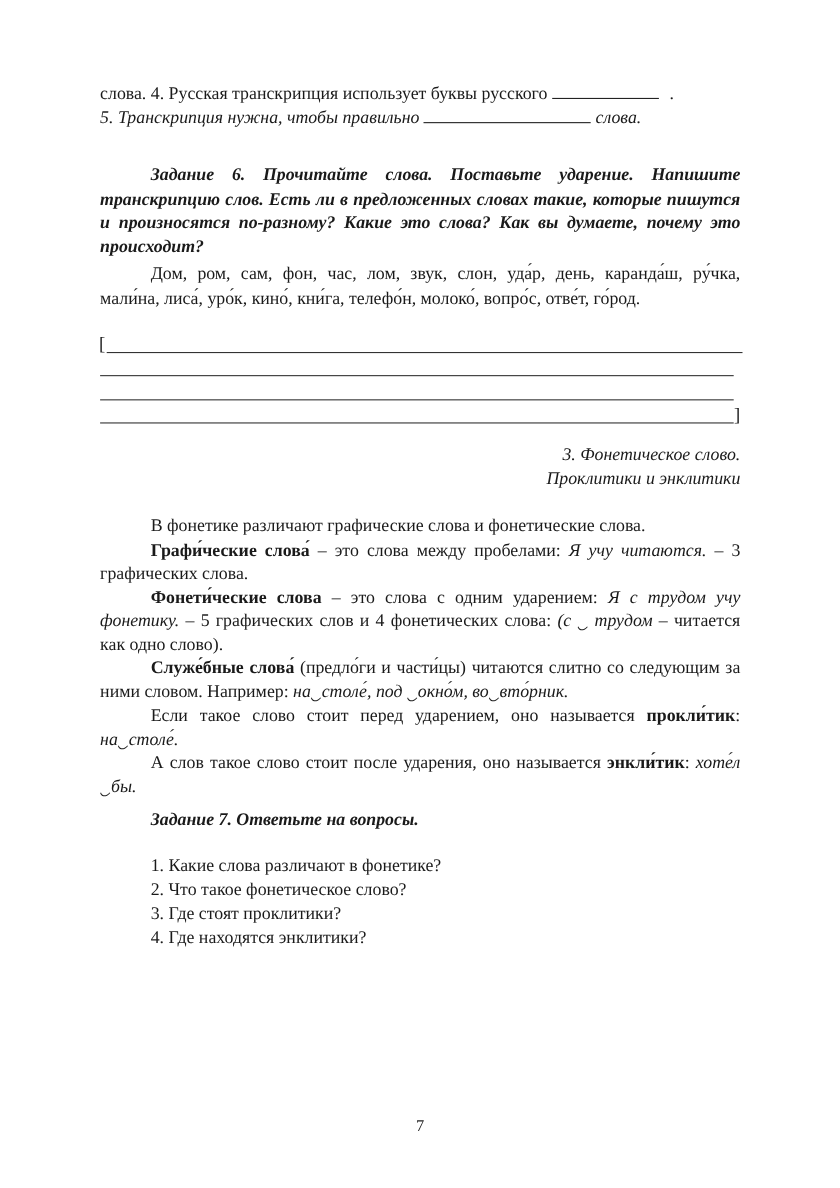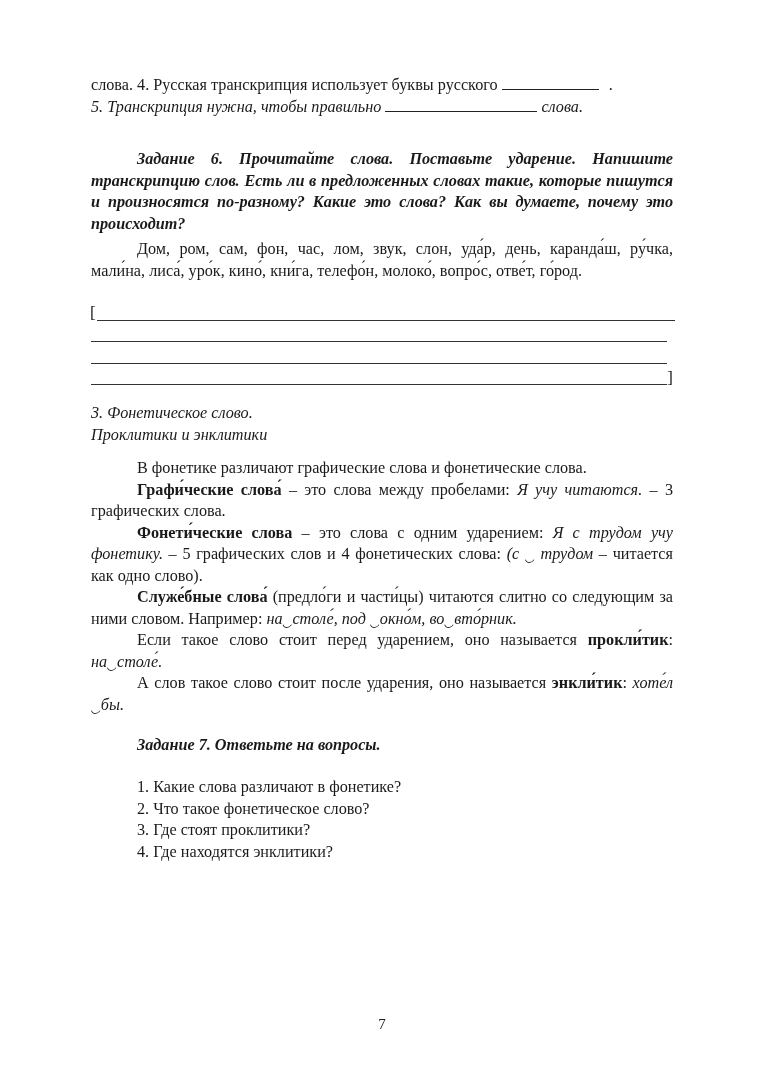--- a/index.html
+++ b/index.html
@@ -12,21 +12,21 @@
   .p { margin: 0; text-align: justify; }
   .indent { text-indent: 46px; }
   .task { font-weight: bold; font-style: italic; text-indent: 46px; text-align: justify; margin: 0; }
   .it { font-style: italic; }
   .b { font-weight: bold; }
   .blank { display: inline-block; border-bottom: 1px solid #222; height: 14px; vertical-align: baseline; }
   .answer-lines { position: absolute; left: 91px; top: 301px; width: 584px; }
   .aline { position: relative; height: 21.5px; }
   .aline .ul { position: absolute; left: 2px; right: 0; bottom: 2px; border-bottom: 1px solid #333; }
   .bracket { position: absolute; font-size: 17px; bottom: -1px; }
-  .center { text-align: left; font-style: italic; margin: 0; }
+  .center { text-align: right; font-style: italic; margin: 0; }
   .q { margin: 0; padding-left: 46px; }
   .pagenum { position: absolute; top: 1014px; left: 0; width: 764px; text-align: center; font-size: 15px; }
   .abs { position: absolute; left: 0; width: 582px; }
 </style>
 </head>
 <body>
 
 <div class="page">
 
   <div class="abs" style="top:75px;">
@@ -48,21 +48,21 @@
 
   <div class="abs" style="top:239px;">
     <p class="p indent">Дом, ром, сам, фон, час, лом, звук, слон, уда́р, день, каранда́ш, ру́чка, мали́на, лиса́, уро́к, кино́, кни́га, телефо́н, молоко́, вопро́с, отве́т, го́род.</p>
   </div>
 
   <div class="abs" style="top:403px;">
     <p class="center">3. Фонетическое слово.</p>
     <p class="center">Проклитики и энклитики</p>
   </div>
 
-  <div class="abs" style="top:458px;">
+  <div class="abs" style="top:468px;">
     <p class="p indent">В фонетике различают графические слова и фонетические слова.</p>
     <p class="p indent">
       <span class="b">Графи́ческие слова́</span><span> – это слова между пробелами: </span><span class="it">Я учу читаются.</span><span> – 3 графических слова.</span>
     </p>
     <p class="p indent">
       <span class="b">Фонети́ческие слова</span><span> – это слова с одним ударением: </span><span class="it">Я с трудом учу фонетику.</span><span> – 5 графических слов и 4 фонетических слова: </span><span class="it">(с ‿ трудом</span><span> – читается как одно слово).</span>
     </p>
     <p class="p indent">
       <span class="b">Служе́бные слова́</span><span> (предло́ги и части́цы) читаются слитно со следующим за ними словом. Например: </span><span class="it">на‿столе́, под ‿окно́м, во‿вто́рник.</span>
     </p>

